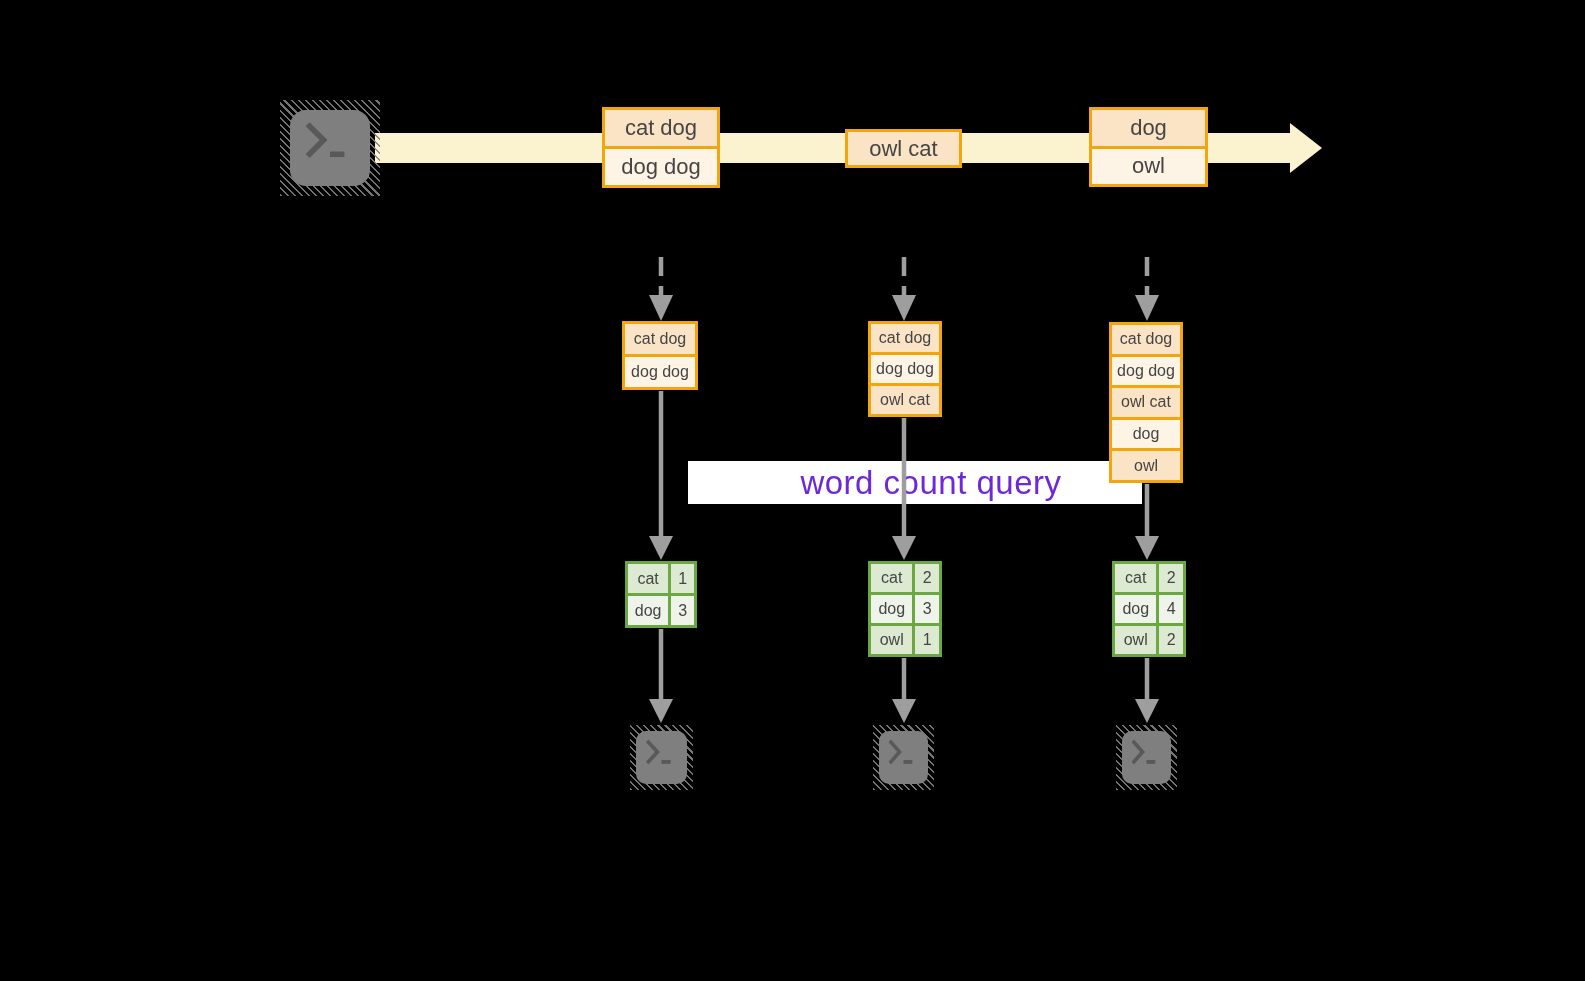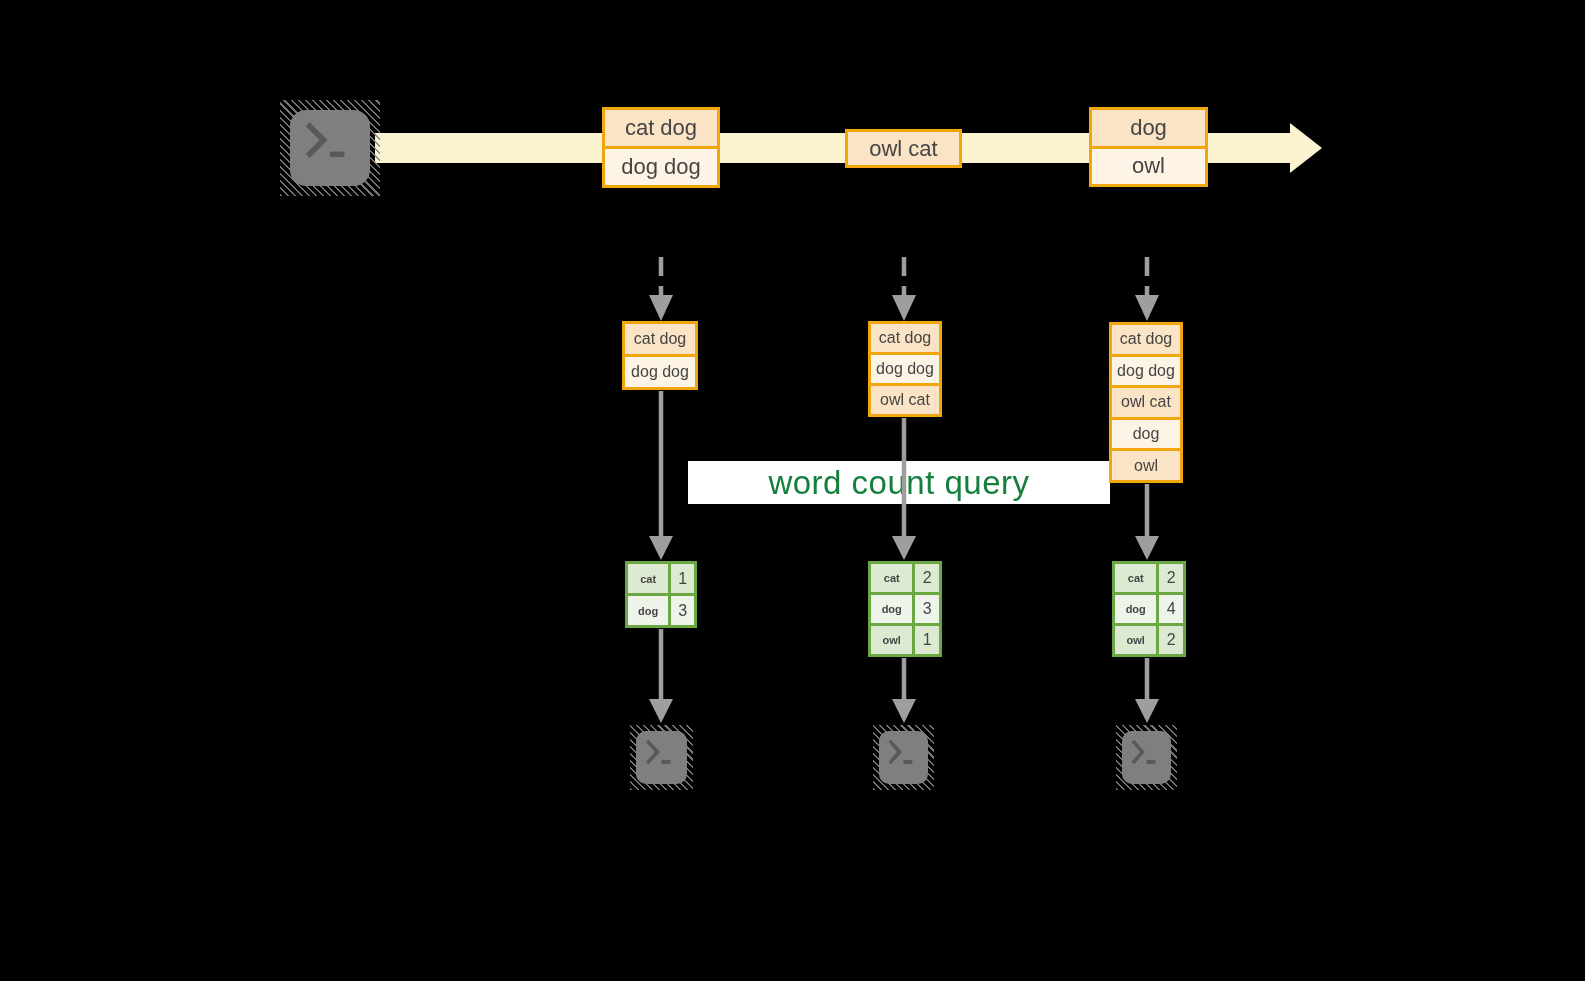--- a/index.html
+++ b/index.html
@@ -19,21 +19,21 @@
   #canvas{
     position:relative;width:1585px;height:981px;background:#000;
     overflow:hidden;
     font-family:"Liberation Sans","DejaVu Sans",sans-serif;
   }
   
   .query-band{
     position:absolute;left:688px;top:461px;width:422px;height:43px;
     background:#ffffff;z-index:1;
     display:flex;align-items:center;justify-content:center;
-    font-size:33px;color:#15803d;letter-spacing:0.5px;
+    font-size:33px;color:#6d28d9;letter-spacing:0.5px;padding-left:32px;
   }
   
   #arrows{position:absolute;left:0;top:0;z-index:2;}
   #arrows line{stroke:var(--arrow-gray);stroke-width:4.5px;}
   #arrows .dashed{stroke-dasharray:19 10;}
   #arrows .head{fill:var(--arrow-gray);}
   
   .obox{
     position:absolute;box-sizing:border-box;border:3px solid var(--orange);
     display:flex;flex-direction:column;z-index:3;
@@ -50,21 +50,21 @@
   
   .wc{
     position:absolute;box-sizing:border-box;border:3px solid var(--green);
     display:flex;flex-direction:column;z-index:3;
   }
   .wc .wrow{flex:1;display:flex;}
   .wc .wrow + .wrow{border-top:3px solid var(--green);}
   .wc .word{
     width:61%;border-right:3px solid var(--green);
     display:flex;align-items:center;justify-content:center;
-    font-size:11px;color:var(--text-dark);font-weight:bold;
+    font-size:16px;color:var(--text-dark);
   }
   .wc .num{
     flex:1;display:flex;align-items:center;justify-content:center;
     font-size:16px;color:var(--text-dark);
   }
   .wc-a{background:var(--green-dark);}
   .wc-b{background:var(--green-light);}
   
   .term{
     position:absolute;z-index:3;

